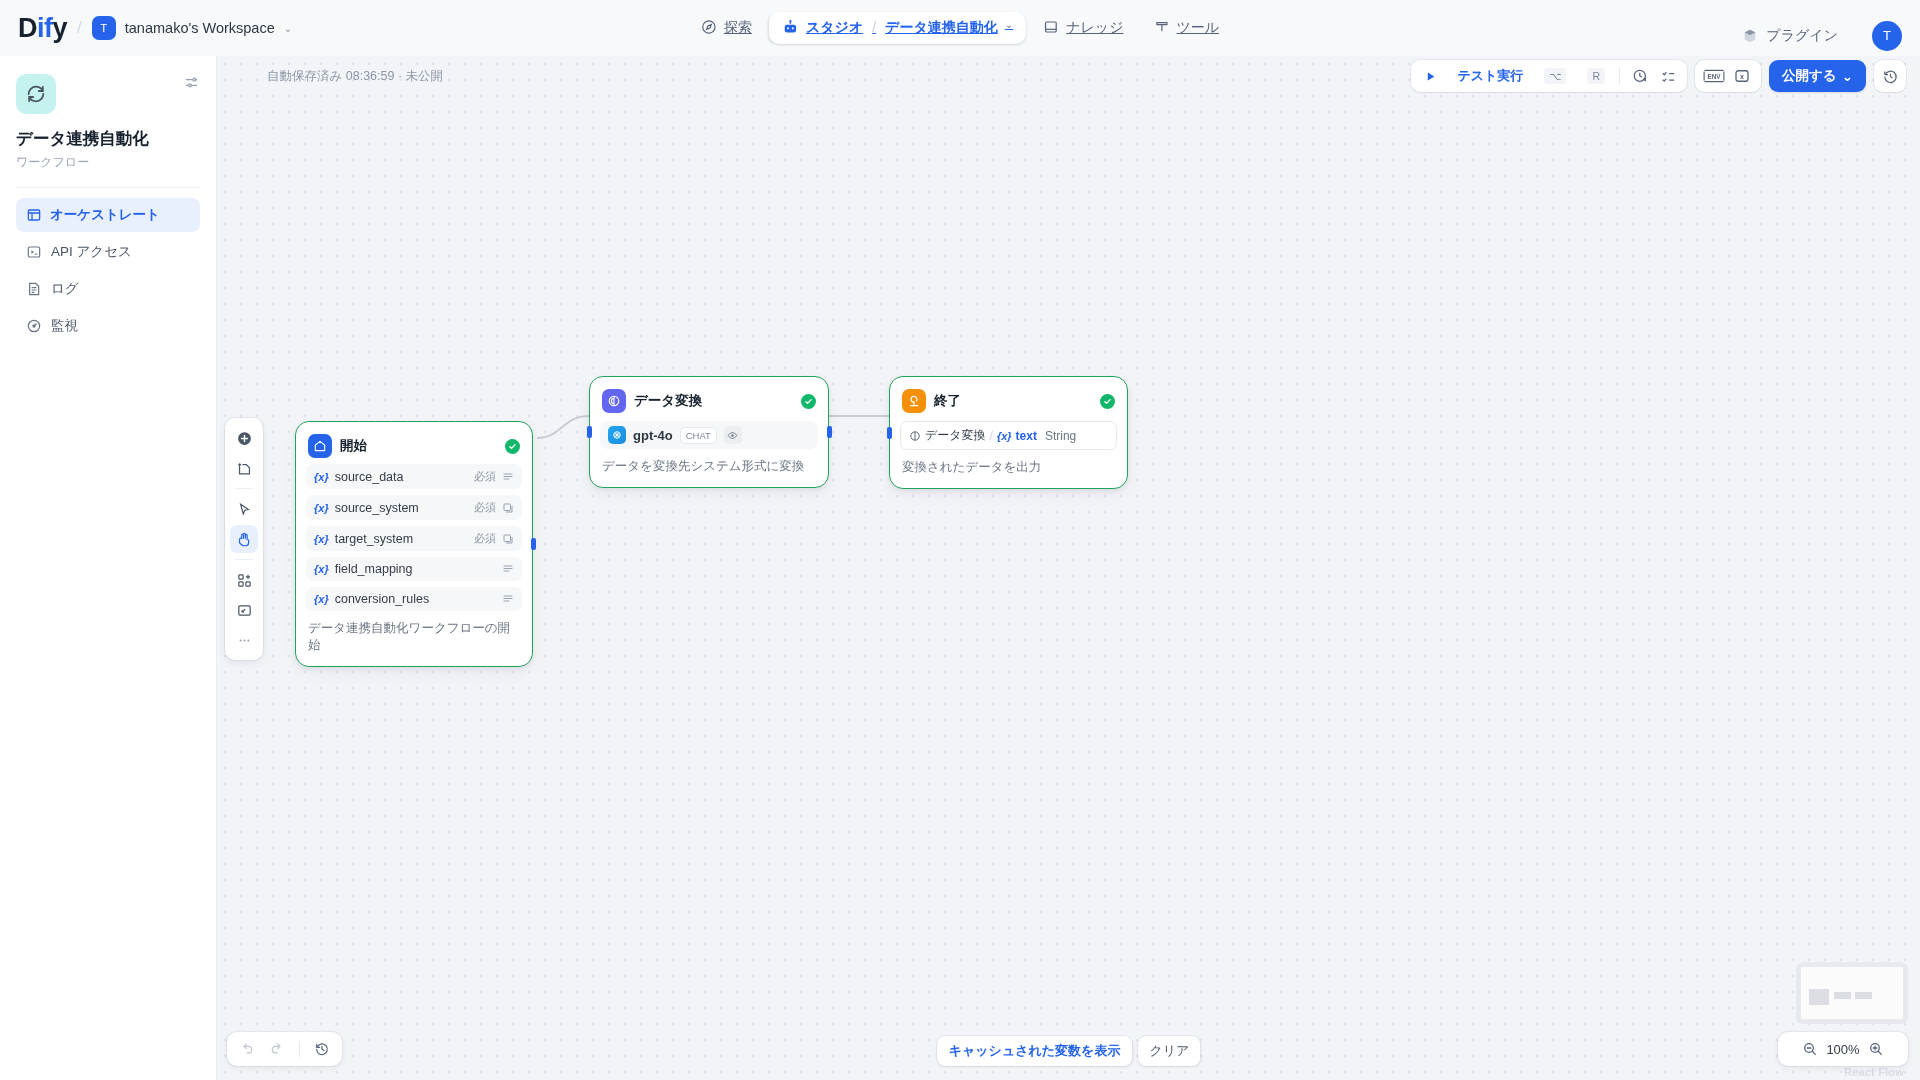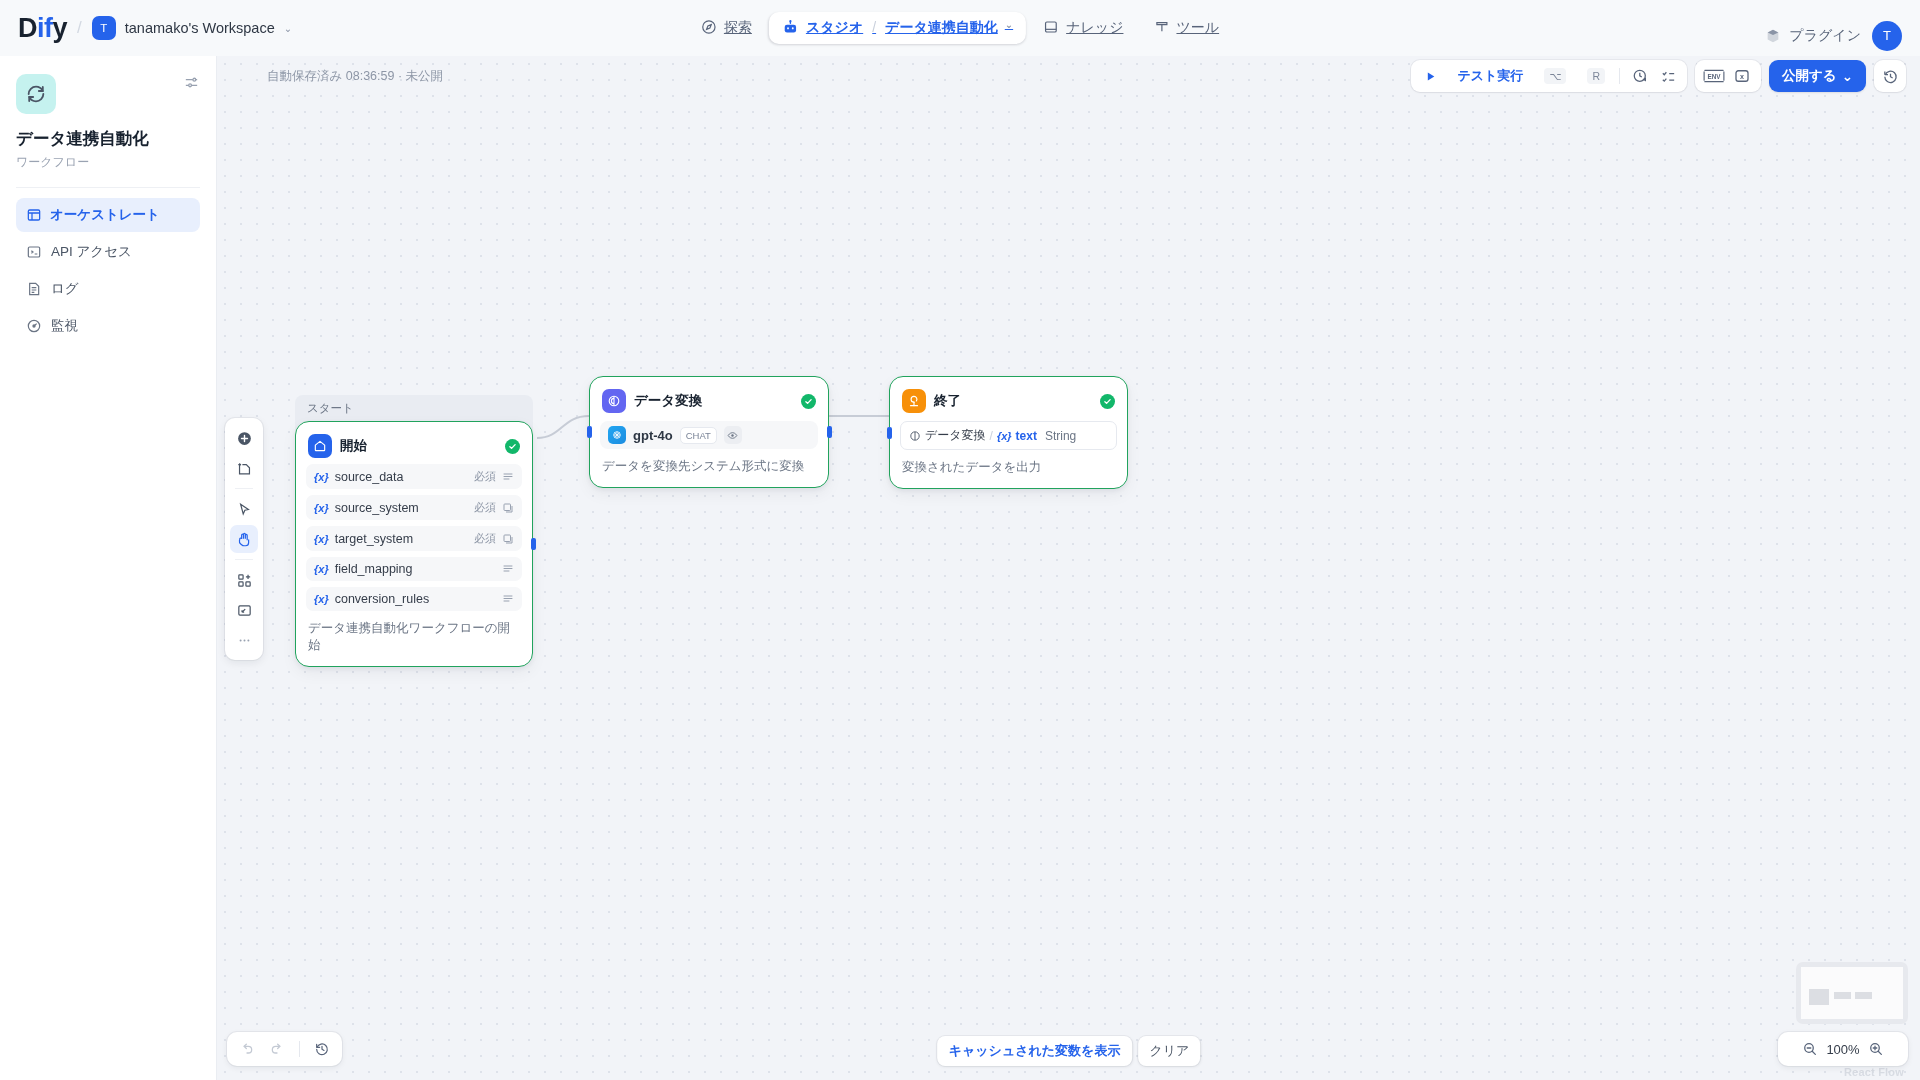--- a/index.html
+++ b/index.html
@@ -38,21 +38,21 @@
     font-size: 14px; color: #58647a; font-weight: 500; white-space: nowrap; text-decoration: underline;
   }
   .nav-item.active {
     background: #fff; color: #2563eb; font-weight: 700;
     box-shadow: 0 1px 2px rgba(16,24,40,.06), 0 1px 3px rgba(16,24,40,.1);
   }
   .nav-sub-sep { color: #c9d0dc; margin: 0 2px; font-weight: 300; }
   .nav-breadcrumb { color: #2563eb; font-weight: 700; }
 
   .hdr-right {
-    position: absolute; right: 18px; display: flex; align-items: center; gap: 3px; margin-top: 15px;
+    position: absolute; right: 18px; display: flex; align-items: center; gap: 26px; margin-top: 15px;
   }
   .plugin-btn {
     display: flex; align-items: center; gap: 8px; font-size: 14px;
     color: #58647a; font-weight: 500; cursor: pointer; padding: 6px 8px;
   }
   .user-avatar {
     width: 30px; height: 30px; border-radius: 50%; background: #2563eb;
     color: #fff; font-size: 13px; display: flex; align-items: center;
     justify-content: center; font-weight: 500; cursor: pointer;
   }
@@ -460,21 +460,20 @@
       </svg>
     </div>
   </div>
 
   <svg class="edges">
     <path d="M 320 382 C 345 382, 345 360, 372 360" stroke="#c7ccd6" stroke-width="2" fill="none"></path>
     <path d="M 612 360 C 640 360, 640 360, 672 360" stroke="#c7ccd6" stroke-width="2" fill="none"></path>
   </svg>
 
   <div class="node-wrap" style="left:78px; top:365px;">
-    <div class="node-group-label">スタート</div>
     <div class="node" style="width:238px;">
       <div class="port right"></div>
       <div class="node-hdr">
         <div class="node-ico start">
           <svg width="14" height="14" viewBox="0 0 24 24" fill="none" stroke="#fff" stroke-width="2" stroke-linejoin="round">
             <path d="M4 10.5L12 4l8 6.5V19a1 1 0 0 1-1 1H5a1 1 0 0 1-1-1z"></path>
           </svg>
         </div>
         <div class="node-title">開始</div>
         <div class="check">

